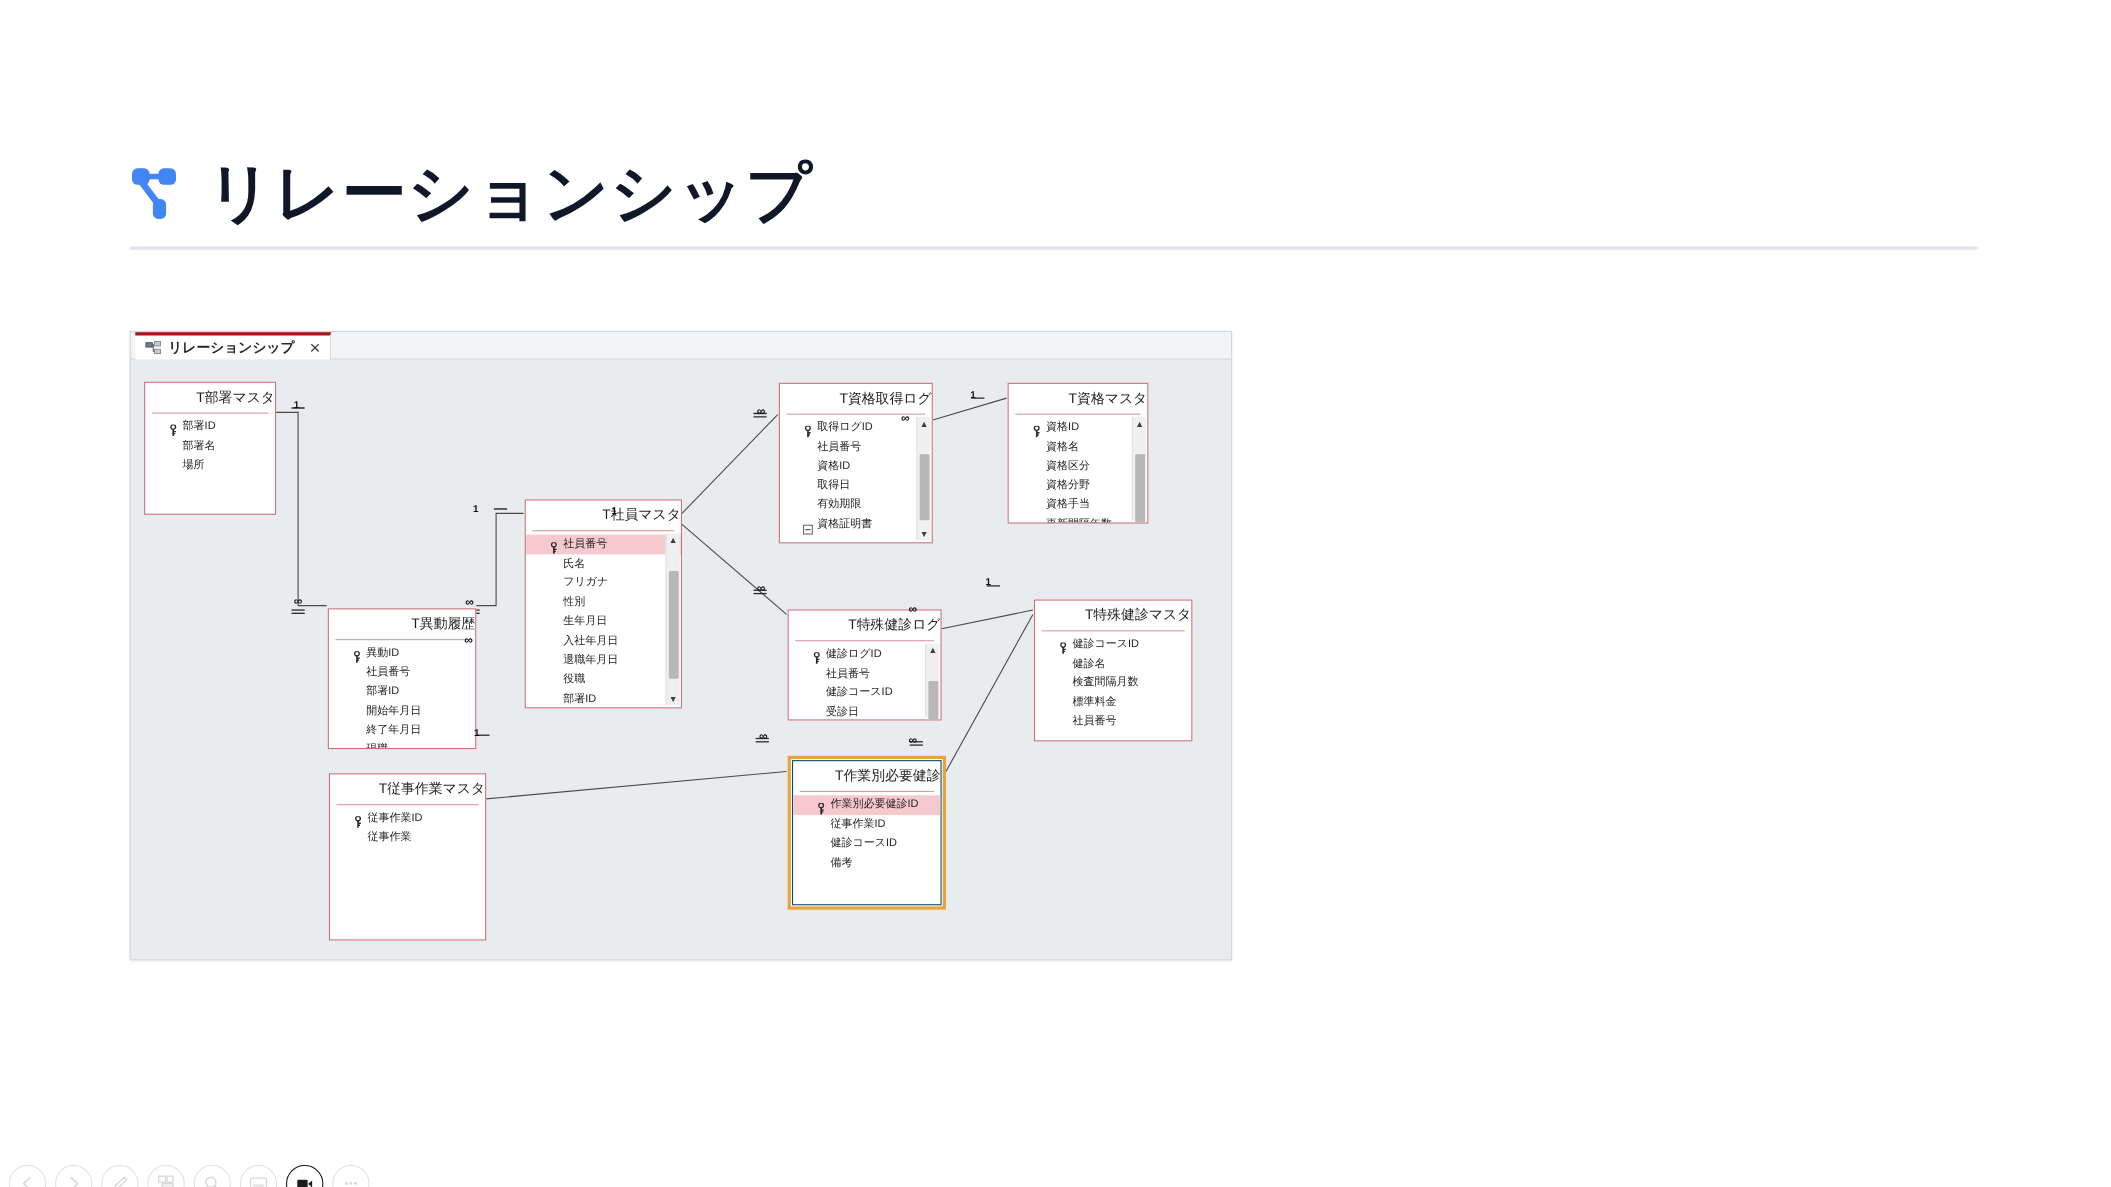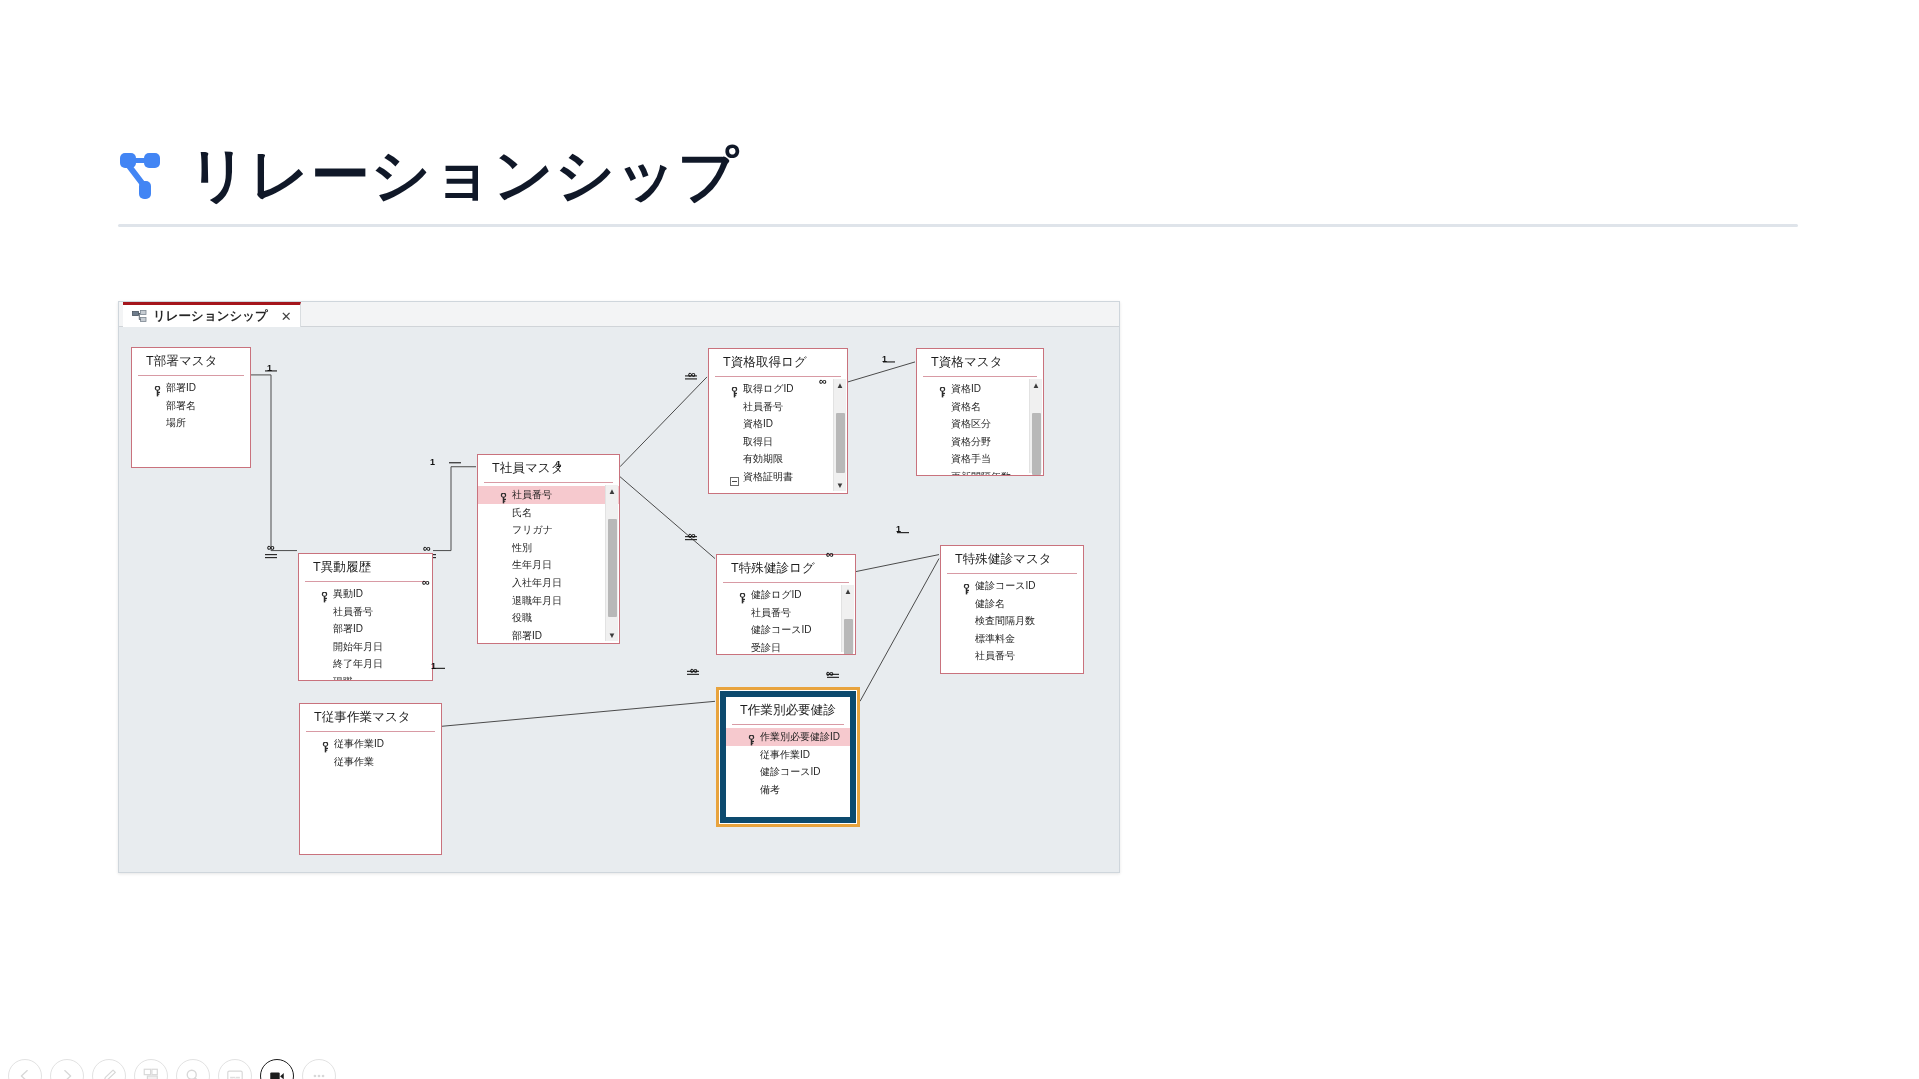--- a/index.html
+++ b/index.html
@@ -96,31 +96,32 @@
     z-index: 4;
     font-size: 12.6px;
     color: #1d1d1d;
   }
   .tbl.selected {
     border: 3px solid #e8a33d;
     padding: 1px;
     background: #ffffff;
   }
   .tbl.selected > .tbl-inner {
-    border: 6px solid #0c4a6e;
+    border: 1px solid #0c4a6e;
     width: 100%; height: 100%;
     background: #fff;
     display: flex; flex-direction: column;
   }
   .tbl-inner { display: flex; flex-direction: column; height: 100%; }
   .tbl-title {
     padding: 5px 0 5px 14px;
     font-size: 12.6px;
     color: #1d1d1d;
     white-space: nowrap;
+    text-align: right;
   }
   .tbl-title-rule { height: 1px; background: #d89aa4; margin: 0 6px; }
   .tbl-fields { position: relative; flex: 1; overflow: hidden; padding-top: 3px; }
   .fld {
     display: flex;
     align-items: flex-end;
     height: 17.6px;
     padding-left: 17px;
     white-space: nowrap;
     font-size: 10px;

